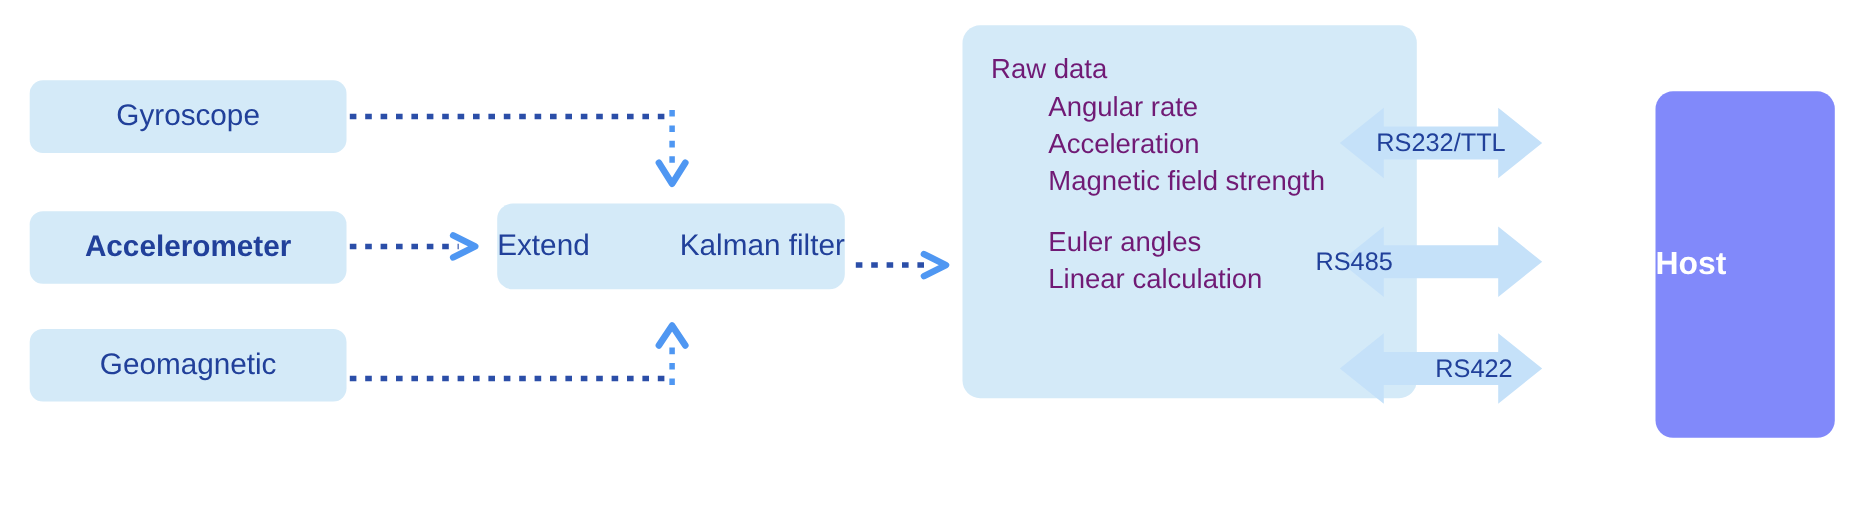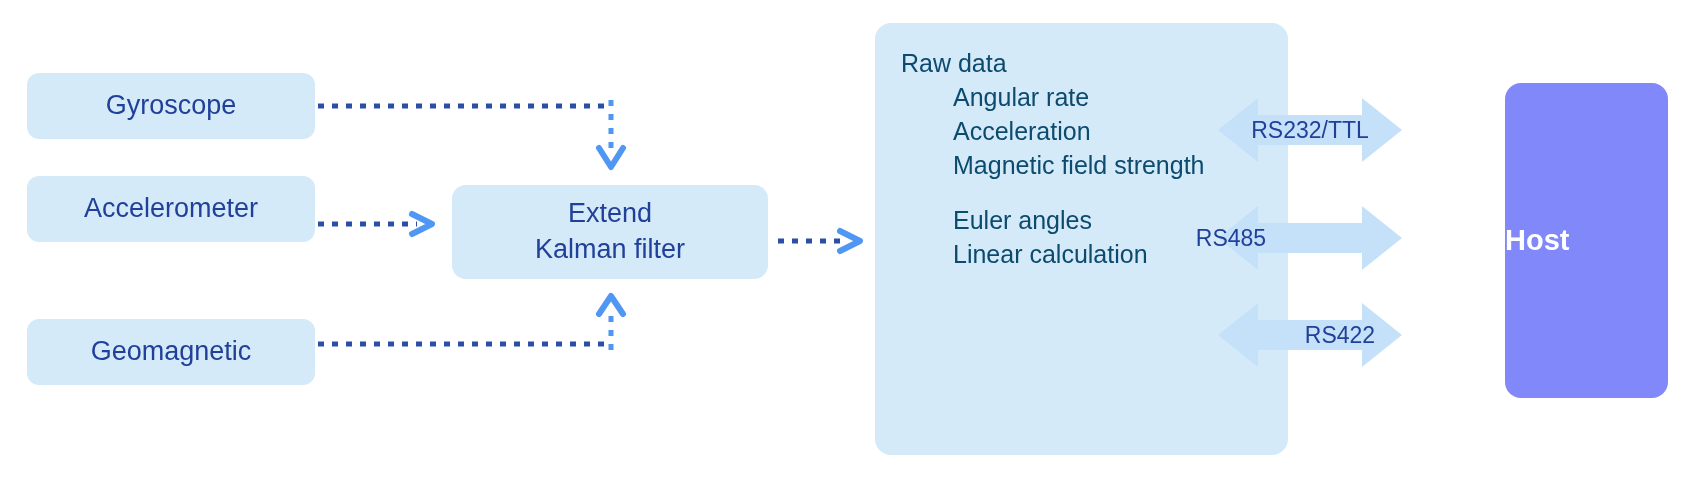--- a/index.html
+++ b/index.html
@@ -27,38 +27,38 @@
     color: #21409a;
     font-size: 27px;
     line-height: 1.32;
     text-align: center;
     box-sizing: border-box;
   }
   .sensor-box { width: 288px; height: 66px; border-radius: 12px; }
   .sensor-box .lbl { display: block; }
 
   #box-gyroscope     { left: 27px;  top: 73px;  }
-  #box-accelerometer { left: 27px;  top: 176px; }
-  #box-geomagnetic   { left: 27px;  top: 319px; }
+  #box-accelerometer { left: 27px;  top: 192px; font-weight: bold; }
+  #box-geomagnetic   { left: 27px;  top: 299px; }
 
   #box-kalman {
-    left: 452px; top: 185px; width: 316px; height: 94px;
-    flex-direction: column; border-radius: 14px;
+    left: 452px; top: 185px; width: 316px; height: 78px;
+    flex-direction: row; border-radius: 14px; justify-content: space-between;
   }
   #box-kalman .lbl { display:block; }
 
   
   #panel-data {
     position: absolute;
-    left: 875px; top: 23px; width: 413px; height: 432px;
+    left: 875px; top: 23px; width: 413px; height: 339px;
     background: #d4eaf8;
     border-radius: 16px;
     box-sizing: border-box;
     padding: 28px 0 0 26px;
-    color: #0c4a6e;
+    color: #701a75;
     font-size: 25px;
     line-height: 1.0;
   }
   #panel-data .grp-title { font-size: 25px; margin: 0 0 9px 0; }
   #panel-data .grp-items { margin: 0 0 0 0; }
   #panel-data .grp-items .it {
     margin-left: 52px;
     margin-bottom: 9px;
     font-size: 25px;
   }

